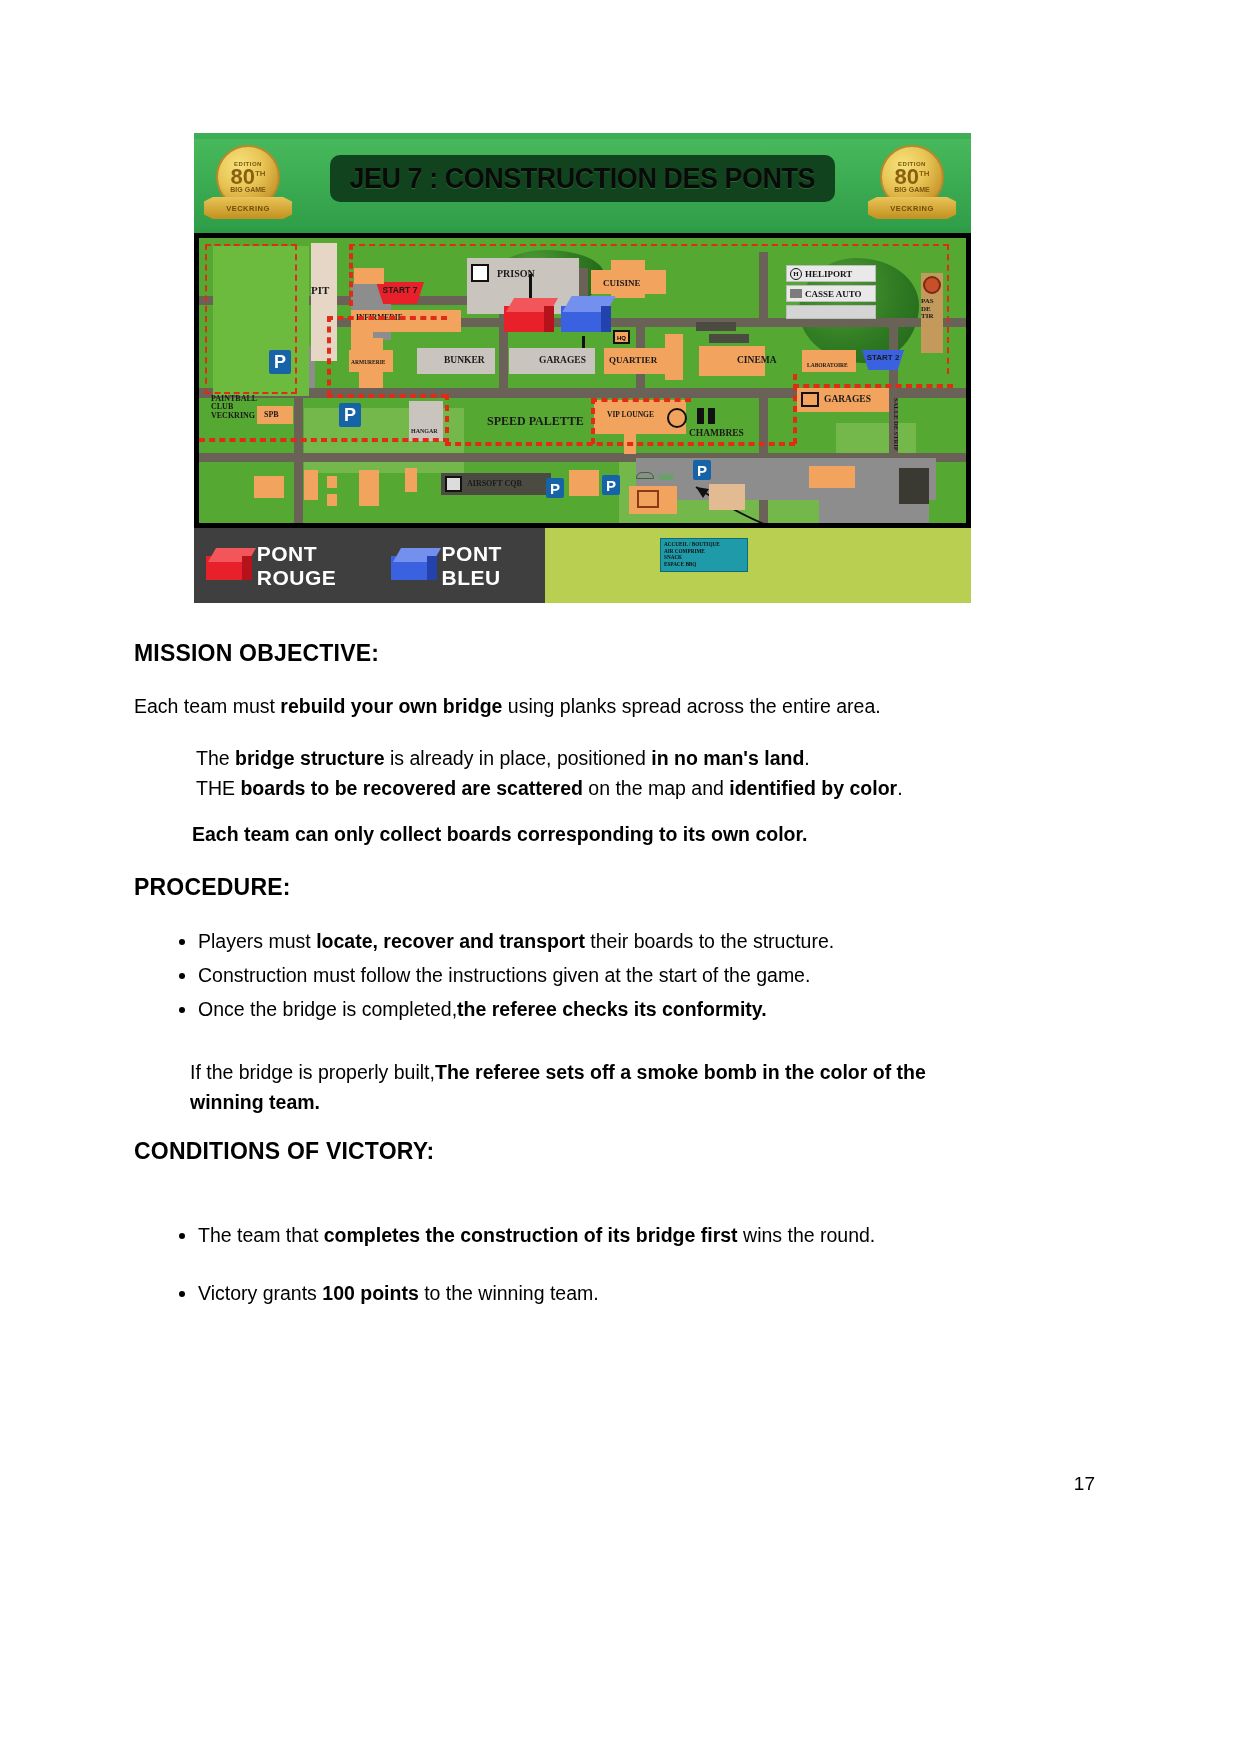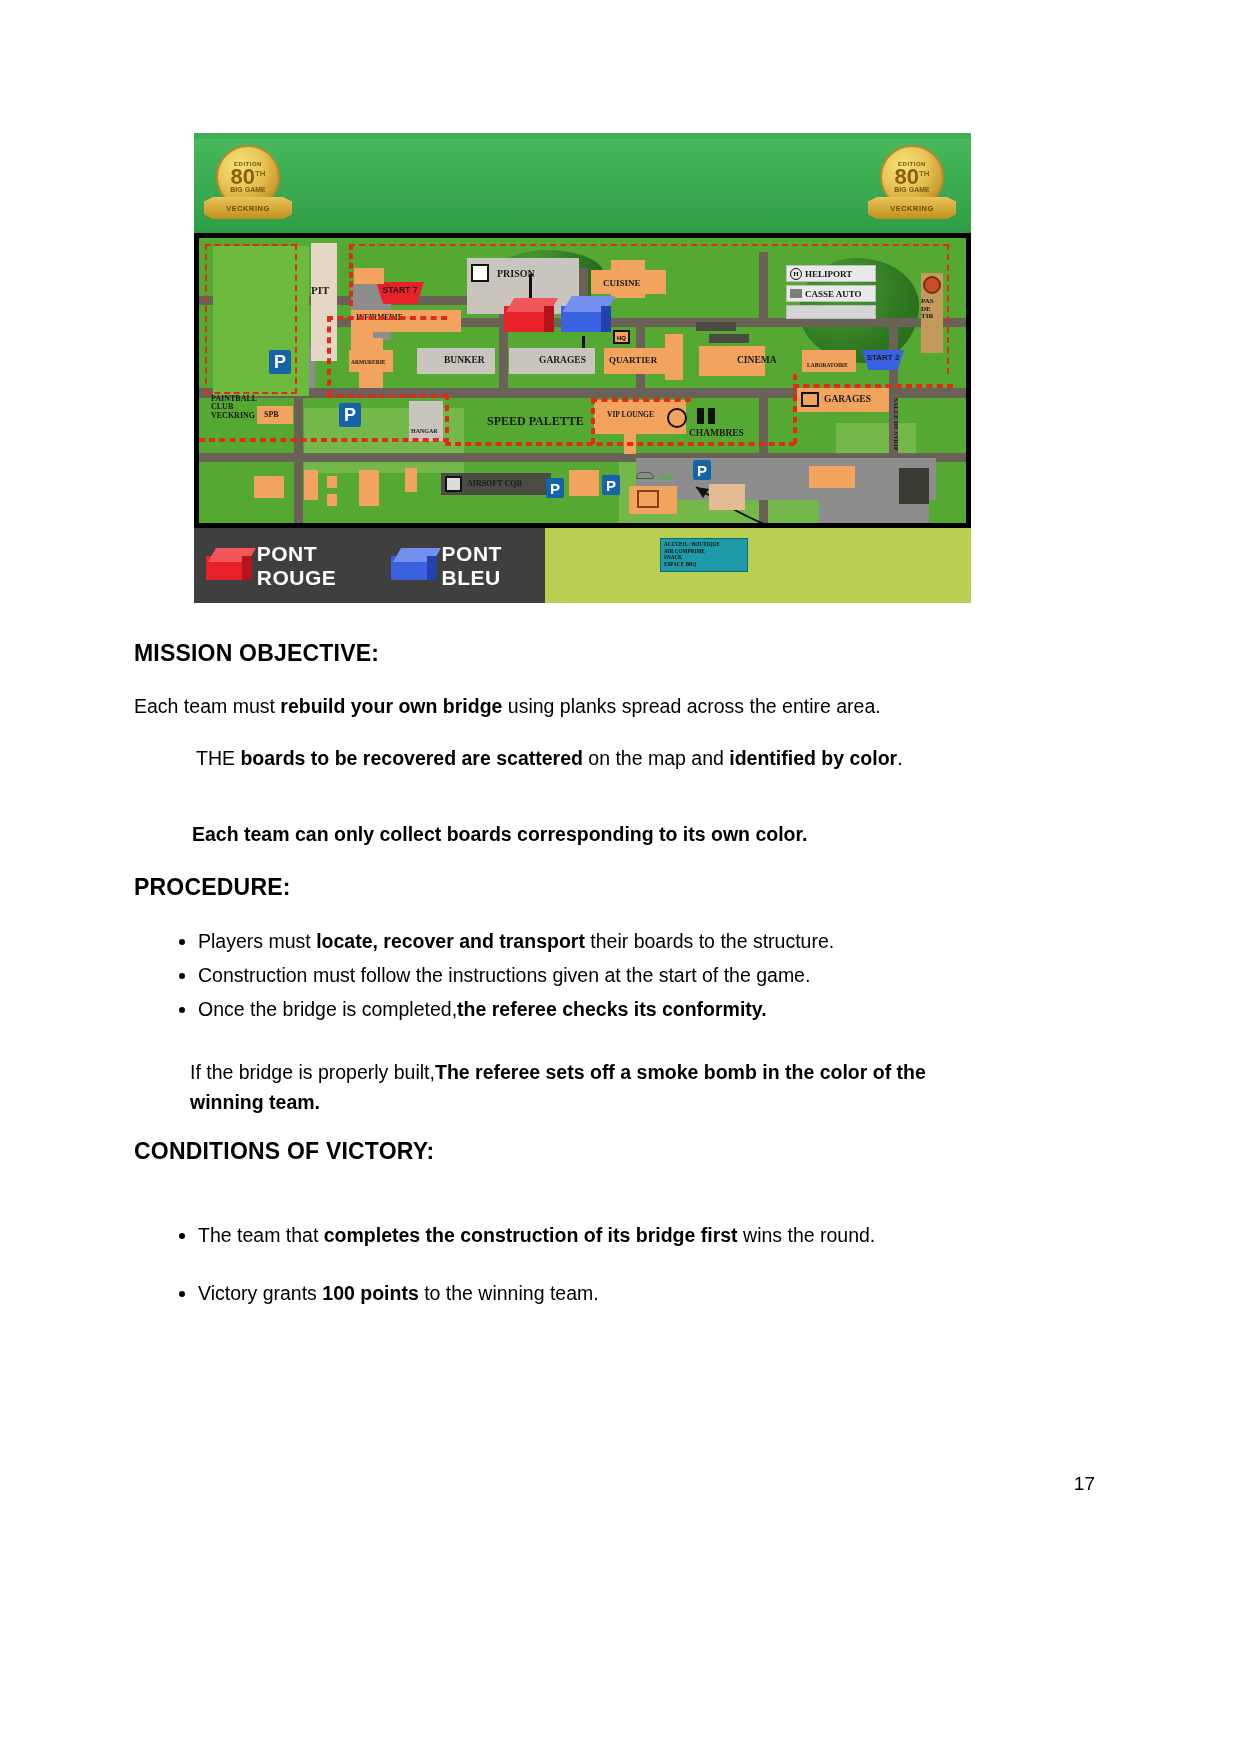--- a/index.html
+++ b/index.html
@@ -151,20 +151,23 @@
 
     <div class="medal left">
       <div class="disc">
         <div class="m-edition">EDITION</div>
         <div class="m-num"><span>80</span><sup>TH</sup></div>
         <div class="m-big">BIG GAME</div>
       </div>
       <div class="ribbon">VECKRING</div>
     </div>
 
+    <div class="title-plate">
+      <span>JEU 7 : CONSTRUCTION DES PONTS</span>
+    </div>
 
     <div class="medal right">
       <div class="disc">
         <div class="m-edition">EDITION</div>
         <div class="m-num"><span>80</span><sup>TH</sup></div>
         <div class="m-big">BIG GAME</div>
       </div>
       <div class="ribbon">VECKRING</div>
     </div>
   </div>
@@ -377,20 +380,23 @@
 <div class="body-txt">
 
   <h2 class="sec" style="left:134px;top:640px;">MISSION OBJECTIVE:</h2>
 
   <p class="para" style="left:134px;top:692px;width:980px;">
     <span>Each team must </span><b>rebuild your own bridge</b><span> using planks spread across the entire area.</span>
   </p>
 
   <div class="indent" style="left:196px;top:744px;width:900px;">
     <div>
+      <span>The </span><b>bridge structure</b><span> is already in place, positioned </span><b>in no man's land</b><span>.</span>
+    </div>
+    <div>
       <span>THE </span><b>boards to be recovered are scattered</b><span> on the map and </span><b>identified by color</b><span>.</span>
     </div>
   </div>
 
   <div class="indent" style="left:192px;top:820px;width:900px;font-weight:bold;">Each team can only collect boards corresponding to its own color.</div>
 
   <h2 class="sec" style="left:134px;top:874px;">PROCEDURE:</h2>
 
   <ul class="bul" style="left:152px;top:926px;width:980px;">
     <li><span>Players must </span><b>locate, recover and transport</b><span> their boards to the structure.</span></li>

